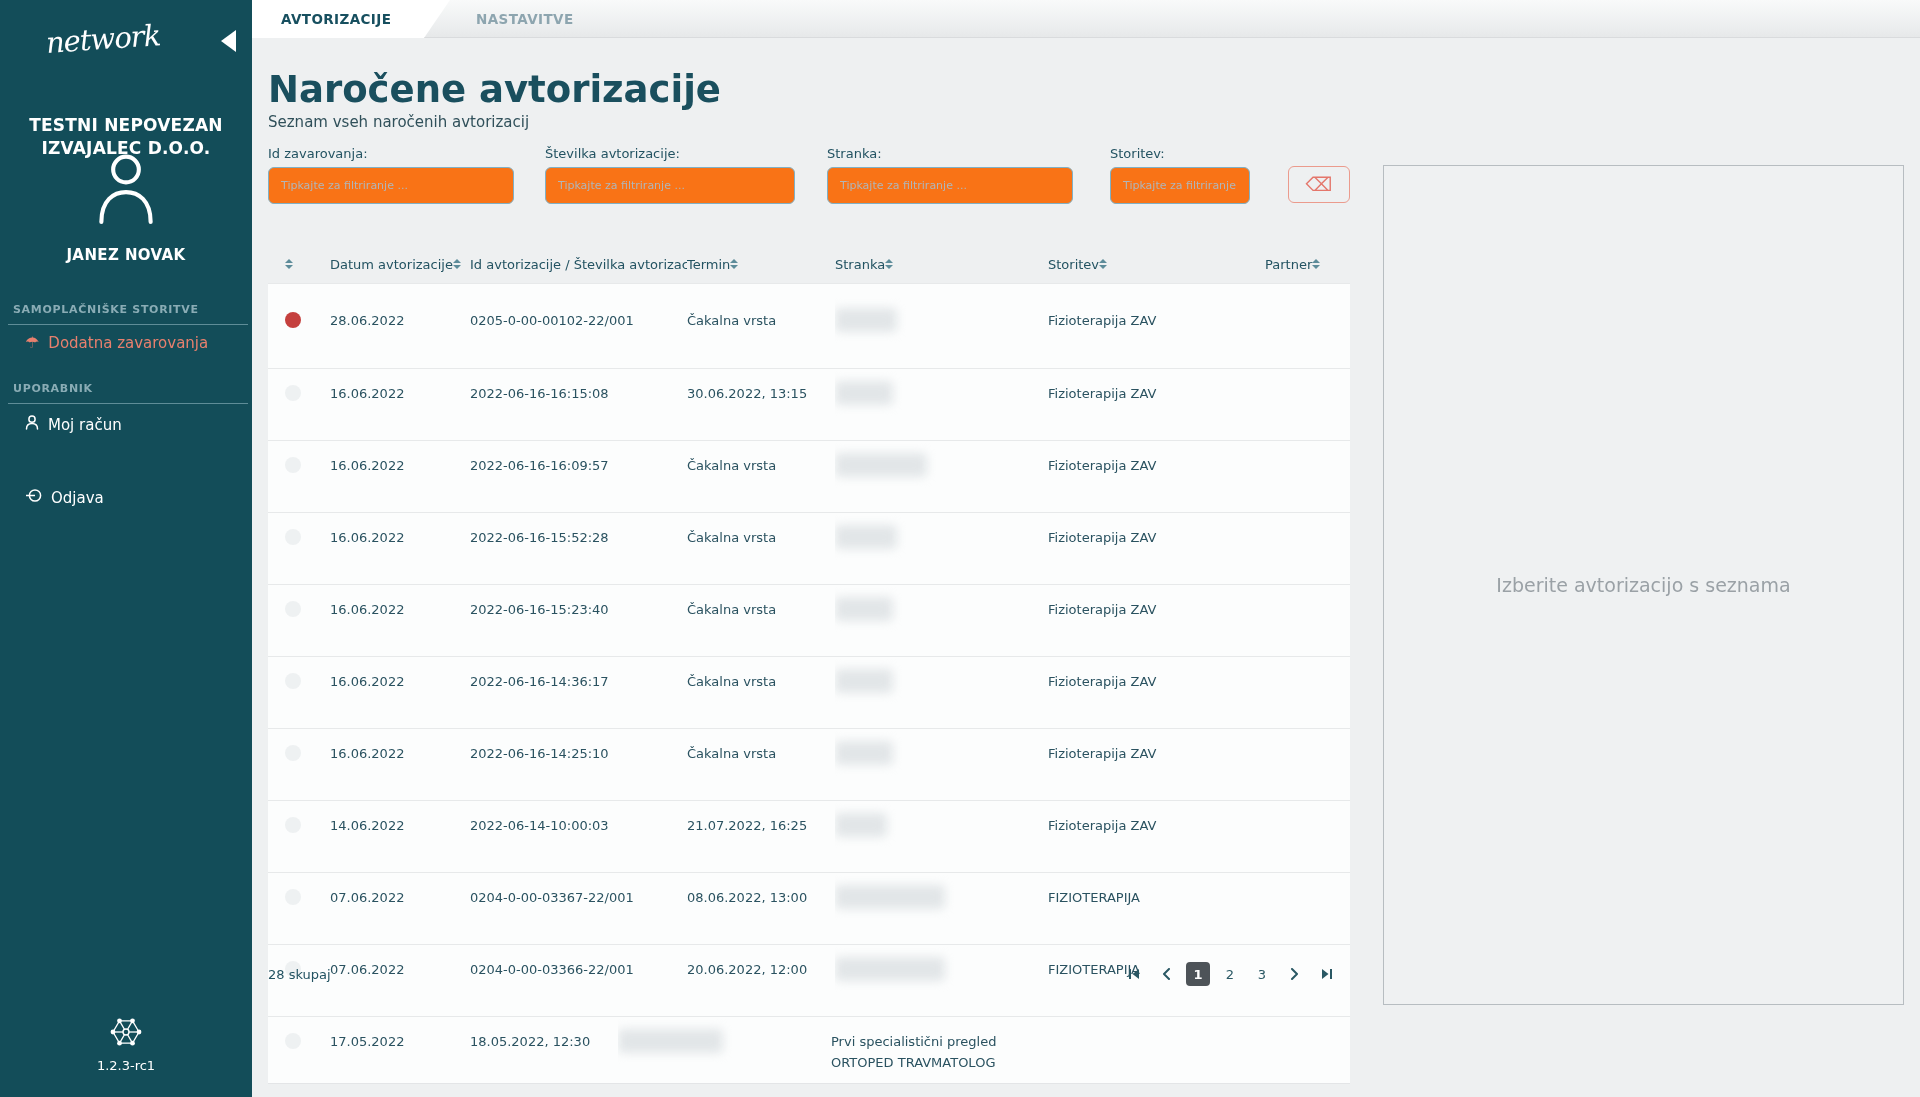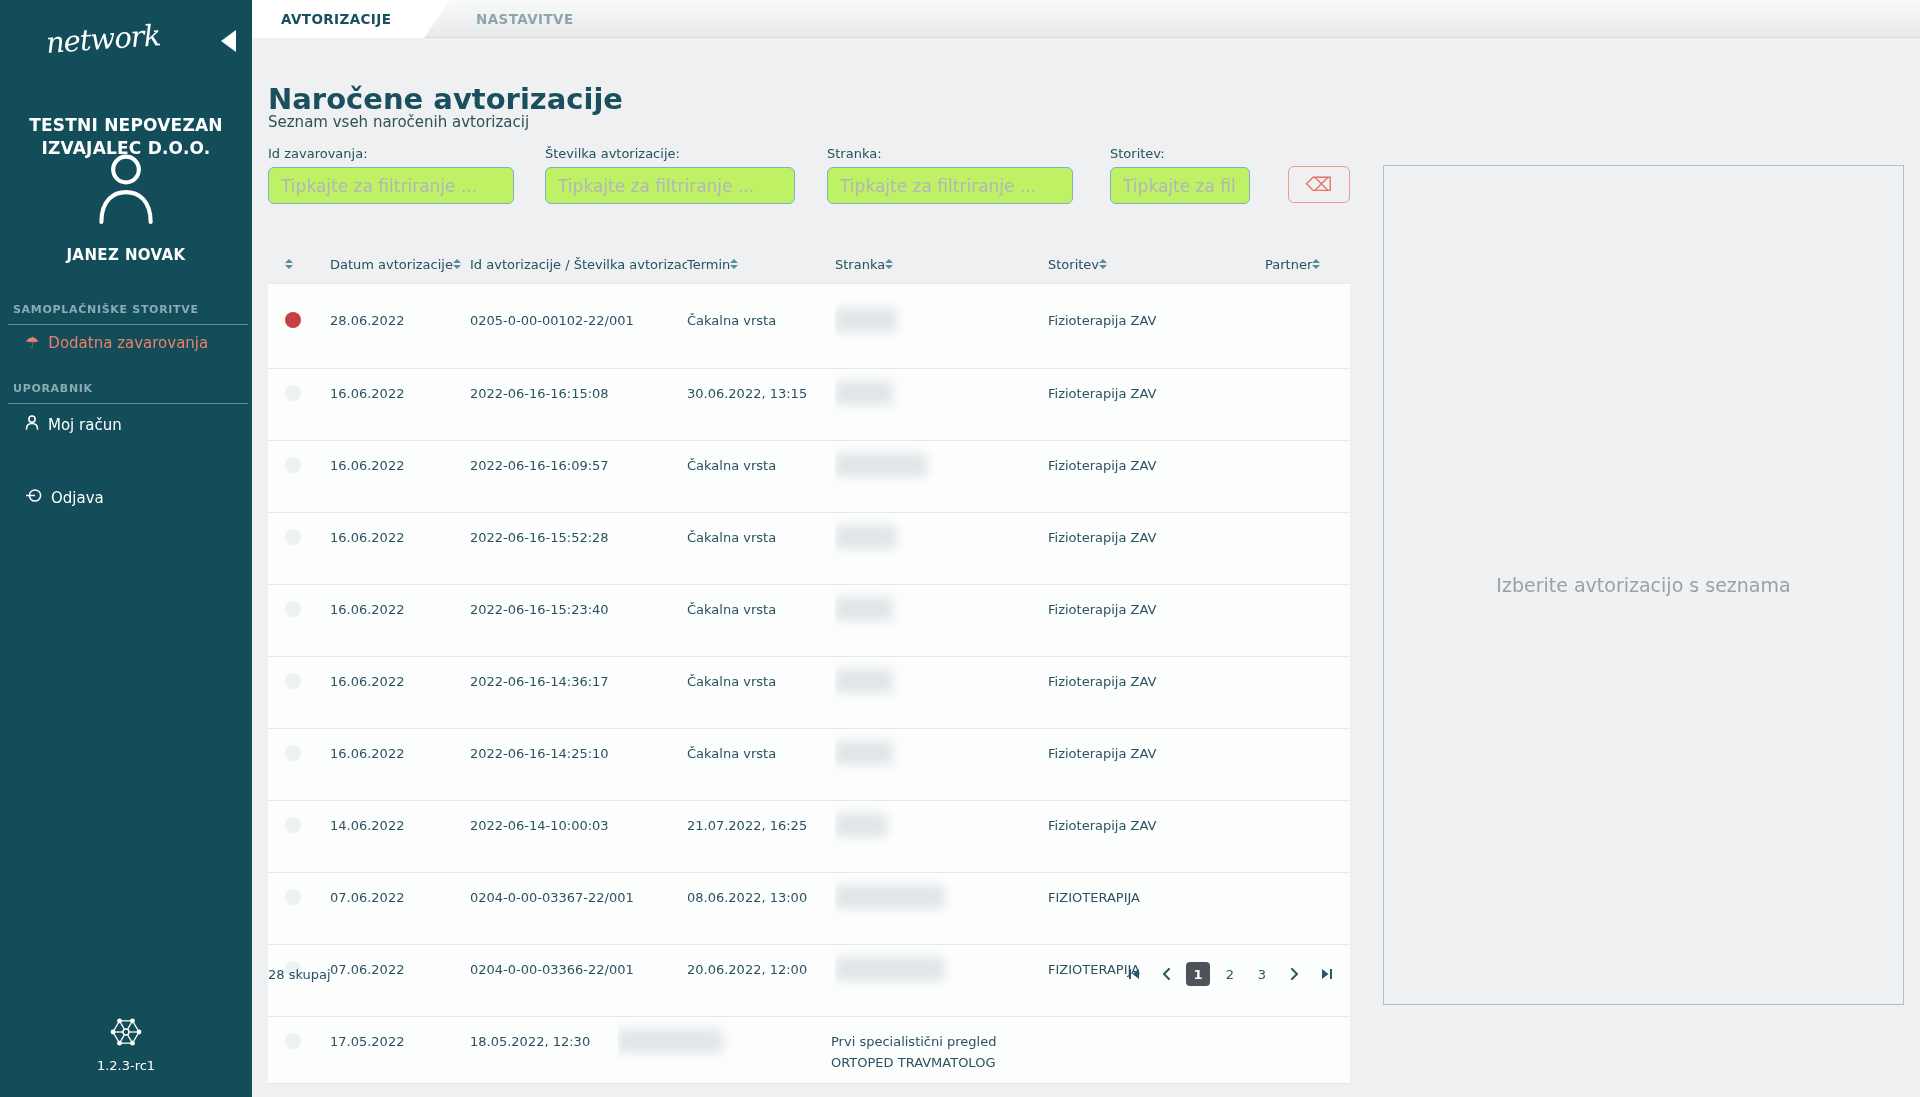--- a/index.html
+++ b/index.html
@@ -32,29 +32,29 @@
   .tab-active { position:absolute; left:2px; top:0; height:38px; padding:0 27px; display:flex; align-items:center;
           background:#fff; font-weight:bold; font-size:13.5px; letter-spacing:.4px; color:#174f5f; z-index:2; cursor:pointer; }
   .tab-rest { position:absolute; left:172px; top:0; right:0; height:38px;
           background:linear-gradient(180deg,#f9fafa 0%,#eceeef 70%,#e6e8e9 100%);
           clip-path:polygon(26px 0,100% 0,100% 100%,0 100%);
           box-shadow:inset 0 -1px 0 #d9dbdd; }
   .tab-inactive { position:absolute; left:52px; top:0; height:38px; display:flex; align-items:center;
           font-weight:bold; font-size:13.5px; letter-spacing:.4px; color:#8da5af; cursor:pointer; }
 
   
-  .page-title { position:absolute; left:268px; top:82px; font-size:29px; font-weight:bold; color:#1a4f5e; }
+  .page-title { position:absolute; left:268px; top:68px; font-size:37px; font-weight:bold; color:#1a4f5e; }
   .page-subtitle { position:absolute; left:268px; top:113px; font-size:15px; color:#30505a; }
 
   
   .filters { position:absolute; left:252px; top:146px; right:0; height:62px; }
   .fgroup { position:absolute; top:0; }
   .fgroup label { display:block; font-size:13px; color:#235362; margin-bottom:6px; }
-  .fgroup input { height:37px; width:100%; border:1px solid #7fb0c5; border-radius:6px; background:#bef264;
-          padding:0 12px; font-size:17px; color:#444; font-family:inherit; outline:none; }
+  .fgroup input { height:37px; width:100%; border:1px solid #7fb0c5; border-radius:6px; background:#f97316;
+          padding:0 12px; font-size:11px; color:#444; font-family:inherit; outline:none; }
   .fgroup input::placeholder { color:#b0b6ba; }
   .fg1 { left:16px;  width:246px; }
   .fg2 { left:293px; width:250px; }
   .fg3 { left:575px; width:246px; }
   .fg4 { left:858px; width:140px; }
   .clear-btn { position:absolute; left:1036px; top:20px; width:62px; height:37px; border:1px solid #eb9b8d;
           border-radius:6px; background:transparent; cursor:pointer; display:flex; align-items:center; justify-content:center; }
   .clear-btn .bsp { font-size:19px; color:#e4766b; line-height:1; }
 
   

